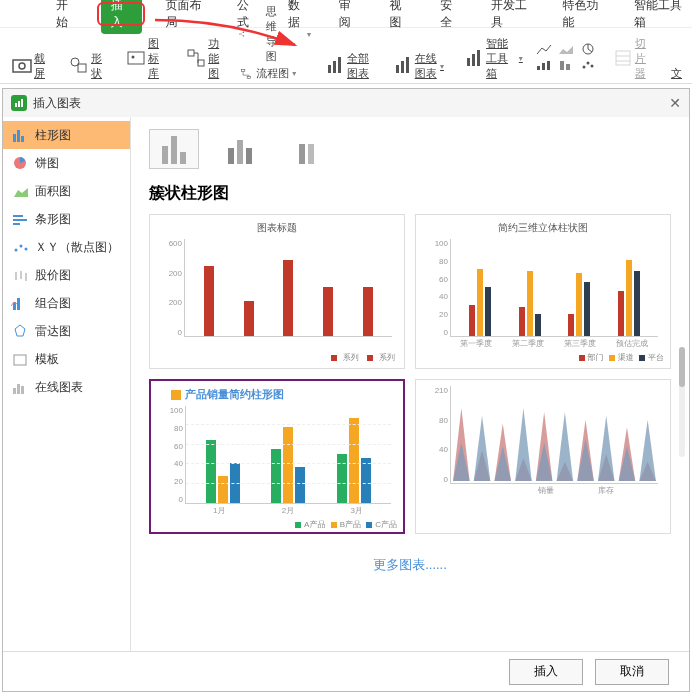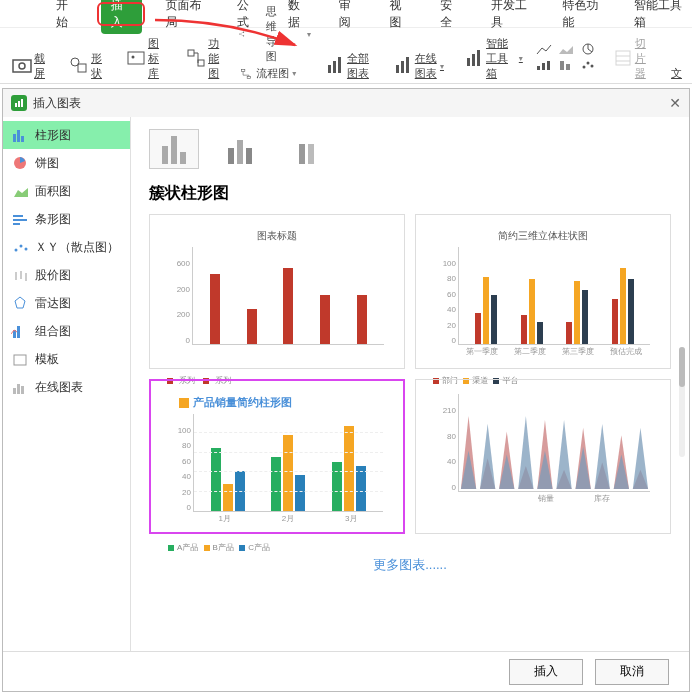--- a/index.html
+++ b/index.html
@@ -24,48 +24,48 @@
     
     .dialog { position: absolute; top: 88px; left: 2px; right: 2px; bottom: 2px; background: #fff; border: 1px solid #bbb; display: flex; flex-direction: column; }
     .dialog-title { height: 28px; background: #f5f5f5; display: flex; align-items: center; padding: 0 8px; font-size: 12px; color: #333; justify-content: space-between; }
     .green-badge { width: 16px; height: 16px; background: #2e9e3a; border-radius: 3px; margin-right: 6px; display: inline-flex; align-items: center; justify-content: center; }
     .close-x { cursor: pointer; font-size: 14px; color: #666; }
     .dialog-body { flex: 1; display: flex; overflow: hidden; }
     
     
     .sidebar { width: 128px; border-right: 1px solid #e0e0e0; padding-top: 4px; }
     .side-item { height: 28px; display: flex; align-items: center; padding-left: 10px; font-size: 12px; color: #333; cursor: pointer; gap: 6px; }
-    .side-item.active { background: #86efac; }
+    .side-item.active { background: #fdba74; }
     .side-icon { width: 16px; height: 14px; display: inline-flex; align-items: flex-end; gap: 1px; }
     .side-icon i { width: 3px; background: #4a90d9; display: inline-block; }
     
     
     .main { flex: 1; padding: 12px 18px; overflow-y: auto; position: relative; }
     .thumb-row { display: flex; gap: 16px; margin-bottom: 14px; }
     .thumb { width: 50px; height: 40px; border: 1px solid transparent; display: flex; align-items: flex-end; justify-content: center; gap: 3px; cursor: pointer; padding-bottom: 4px; }
     .thumb.sel { border-color: #ccc; background: #f8f8f8; }
     .thumb i { width: 6px; background: #aaa; display: inline-block; }
     
     .section-title { font-size: 16px; font-weight: bold; margin-bottom: 10px; }
     
     .chart-grid { display: grid; grid-template-columns: 1fr 1fr; gap: 10px; }
-    .chart-card { border: 1px solid #ddd; height: 155px; padding: 14px; cursor: pointer; position: relative; font-size: 9px; color: #666; }
-    .chart-card.sel { border: 2px solid #d946ef; }
+    .chart-card { border: 1px solid #ddd; height: 155px; padding: 6px; cursor: pointer; position: relative; font-size: 9px; color: #666; }
+    .chart-card.sel { border: 2px solid #701a75; }
     .card-title { text-align: center; font-size: 10px; margin-bottom: 4px; color: #555; }
     .card-title.blue { color: #4a90d9; text-align: left; padding-left: 14px; font-size: 11px; font-weight: bold; }
     .blue-sq { display: inline-block; width: 10px; height: 10px; background: #f5a623; margin-right: 4px; vertical-align: middle; }
     
     .chart-area { position: relative; height: 110px; margin: 0 6px; }
-    .yaxis { position: absolute; left: 0; top: 12px; bottom: 12px; width: 20px; display: flex; flex-direction: column; justify-content: space-between; text-align: right; font-size: 8px; color: #999; }
+    .yaxis { position: absolute; left: 0; top: 0; bottom: 12px; width: 20px; display: flex; flex-direction: column; justify-content: space-between; text-align: right; font-size: 8px; color: #999; }
     .plot { position: absolute; left: 22px; right: 0; top: 0; bottom: 12px; border-left: 1px solid #ccc; border-bottom: 1px solid #ccc; display: flex; align-items: flex-end; justify-content: space-around; padding: 0 4px; }
     .xaxis { position: absolute; left: 22px; right: 0; bottom: 0; display: flex; justify-content: space-around; font-size: 8px; color: #999; }
     .grid-line { position: absolute; left: 0; right: 0; border-top: 1px dashed #eee; }
     .bar { width: 10px; }
     .bar-group { display: flex; align-items: flex-end; gap: 2px; }
-    .legend { text-align: left; font-size: 8px; color: #888; margin-top: 18px; }
+    .legend { text-align: right; font-size: 8px; color: #888; margin-top: 3px; }
     .legend span { margin: 0 3px; }
     .sw { display: inline-block; width: 6px; height: 6px; vertical-align: middle; margin-right: 2px; }
     
     .more-link { text-align: center; color: #4a90d9; font-size: 13px; margin-top: 22px; cursor: pointer; }
     
     .scrollbar-track { position: absolute; right: 4px; top: 230px; width: 6px; height: 110px; background: #eee; border-radius: 3px; }
     .scrollbar-thumb { width: 6px; height: 40px; background: #bbb; border-radius: 3px; }
     
     
     .dialog-footer { height: 40px; border-top: 1px solid #ddd; display: flex; justify-content: flex-end; align-items: center; gap: 12px; padding-right: 20px; }
@@ -301,35 +301,35 @@
             <svg width="16" height="12">
               <line x1="3" y1="2" x2="3" y2="10" stroke="#999"></line>
               <line x1="8" y1="1" x2="8" y2="9" stroke="#999"></line>
               <line x1="13" y1="3" x2="13" y2="11" stroke="#999"></line>
             </svg>
           </span>
           <span>股价图</span>
         </div>
       <div class="side-item">
           <span class="side-icon">
-            <svg width="14" height="14">
-              <path d="M7 1L12 5L10 12L4 12L2 5z" fill="none" stroke="#4a90d9"></path>
-            </svg>
-          </span>
-          <span>雷达图</span>
-        </div>
-      <div class="side-item">
-          <span class="side-icon">
             <i style="height:8px"></i>
             <i style="height:12px"></i>
             <svg width="6" height="12" style="position:relative;left:-10px">
               <path d="M0 8L3 4L6 6" stroke="#e77" fill="none"></path>
             </svg>
           </span>
           <span>组合图</span>
+        </div>
+      <div class="side-item">
+          <span class="side-icon">
+            <svg width="14" height="14">
+              <path d="M7 1L12 5L10 12L4 12L2 5z" fill="none" stroke="#4a90d9"></path>
+            </svg>
+          </span>
+          <span>雷达图</span>
         </div>
       <div class="side-item">
           <span class="side-icon">
             <svg width="14" height="12">
               <rect x="1" y="1" width="12" height="10" fill="none" stroke="#999"></rect>
             </svg>
           </span>
           <span>模板</span>
         </div>
       <div class="side-item">

